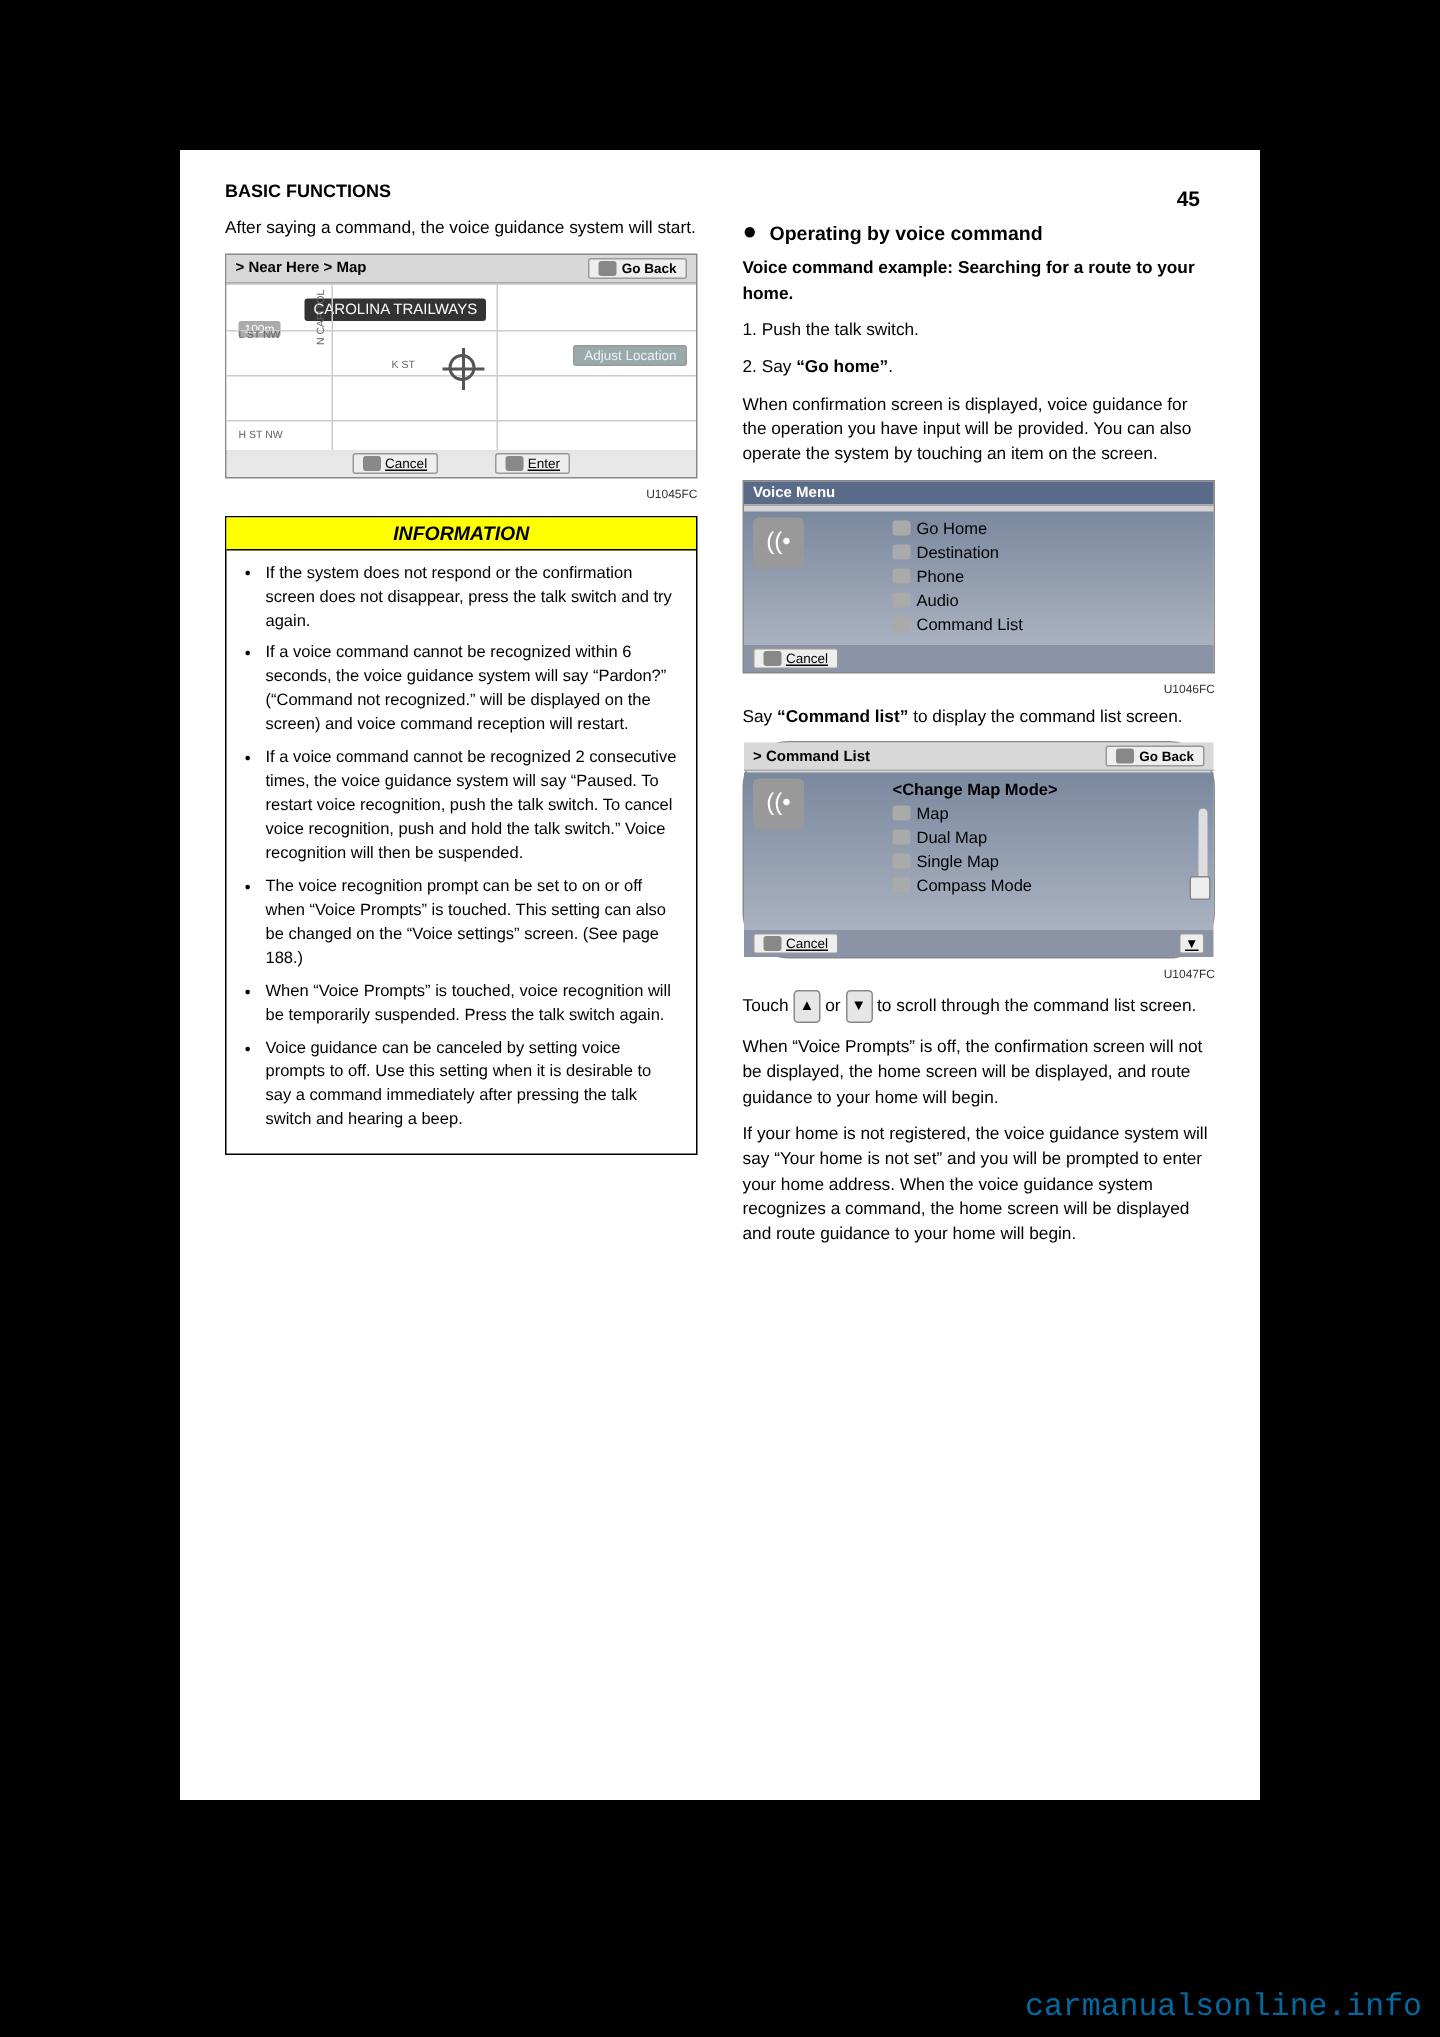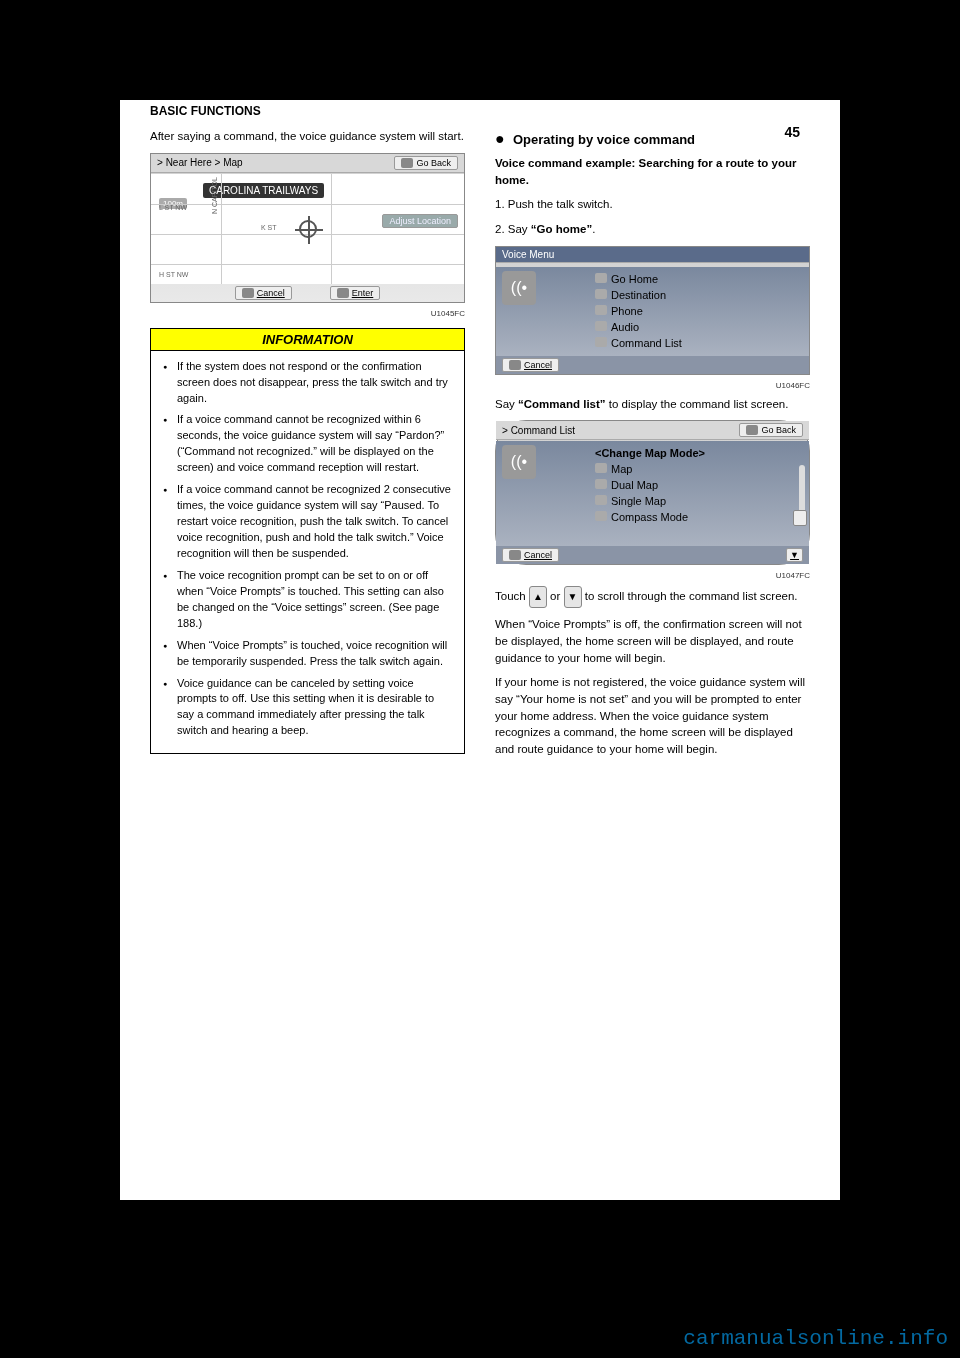--- a/index.html
+++ b/index.html
@@ -11,21 +11,21 @@
     color: #000;
     position: relative;
   }
   .page {
     position: absolute;
     top: 100px;
     left: 120px;
     width: 720px;
     height: 1100px;
     background: #fff;
-    padding: 4px 30px;
+    padding: 20px 30px;
   }
   .section-header {
     font-size: 12px;
     font-weight: bold;
     margin-bottom: 10px;
   }
   .page-num {
     position: absolute;
     top: 24px;
     right: 40px;
@@ -54,21 +54,21 @@
     position: relative;
     margin: 6px 0;
   }
   .screenshot .titlebar {
     display: flex;
     justify-content: space-between;
     align-items: center;
     background: #d8d8d8;
     padding: 2px 6px;
     font-size: 10px;
-    font-weight: normal;
+    font-weight: bold;
     border-bottom: 1px solid #aaa;
   }
   .screenshot .body {
     position: absolute;
     top: 20px; left: 0; right: 0; bottom: 18px;
     padding: 4px 6px;
   }
   .screenshot .footer {
     position: absolute;
     bottom: 0; left: 0; right: 0;
@@ -328,20 +328,21 @@
 
       <div class="section-bullet">Operating by voice command</div>
 
       <p class="body-text bold">Voice command example: Searching for a route to your home.</p>
 
       <p class="body-text">1. Push the talk switch.</p>
       <p class="body-text">
         <span>2. Say</span>
         <span class="bold">“Go home”</span><span>.</span>
       </p>
+      <p class="body-text">When confirmation screen is displayed, voice guidance for the operation you have input will be provided. You can also operate the system by touching an item on the screen.</p>
 
       <div class="screenshot" style="height:129px;">
         <div class="titlebar" style="background:#5a6b8a;color:#fff;">
           <span>Voice Menu</span>
         </div>
         <div class="body" style="background:linear-gradient(#7a889e,#aab2c0);">
           <div class="voice-icon">((•</div>
           <div class="menu-list">
             <div>
                 <span class="mi"></span>

